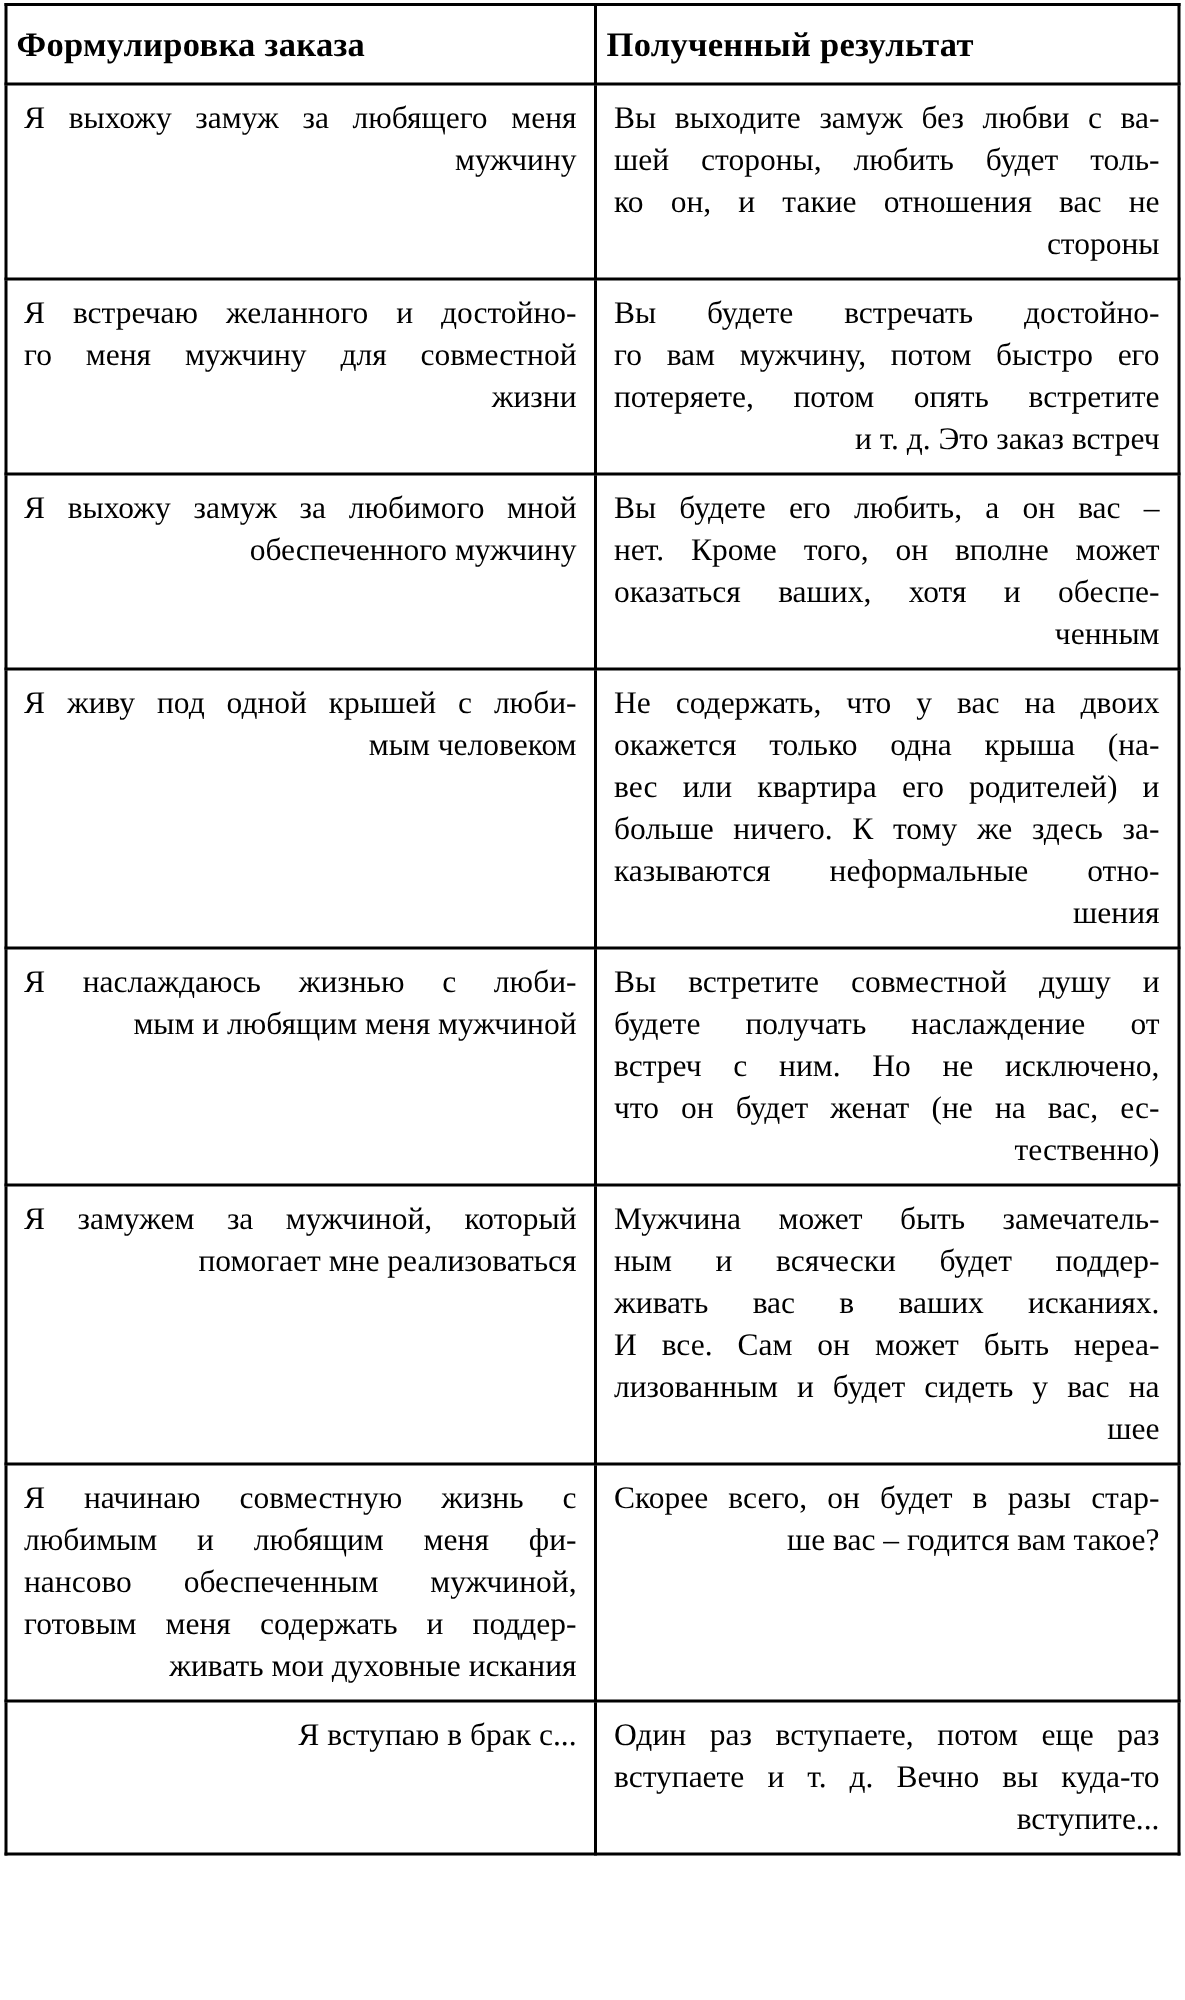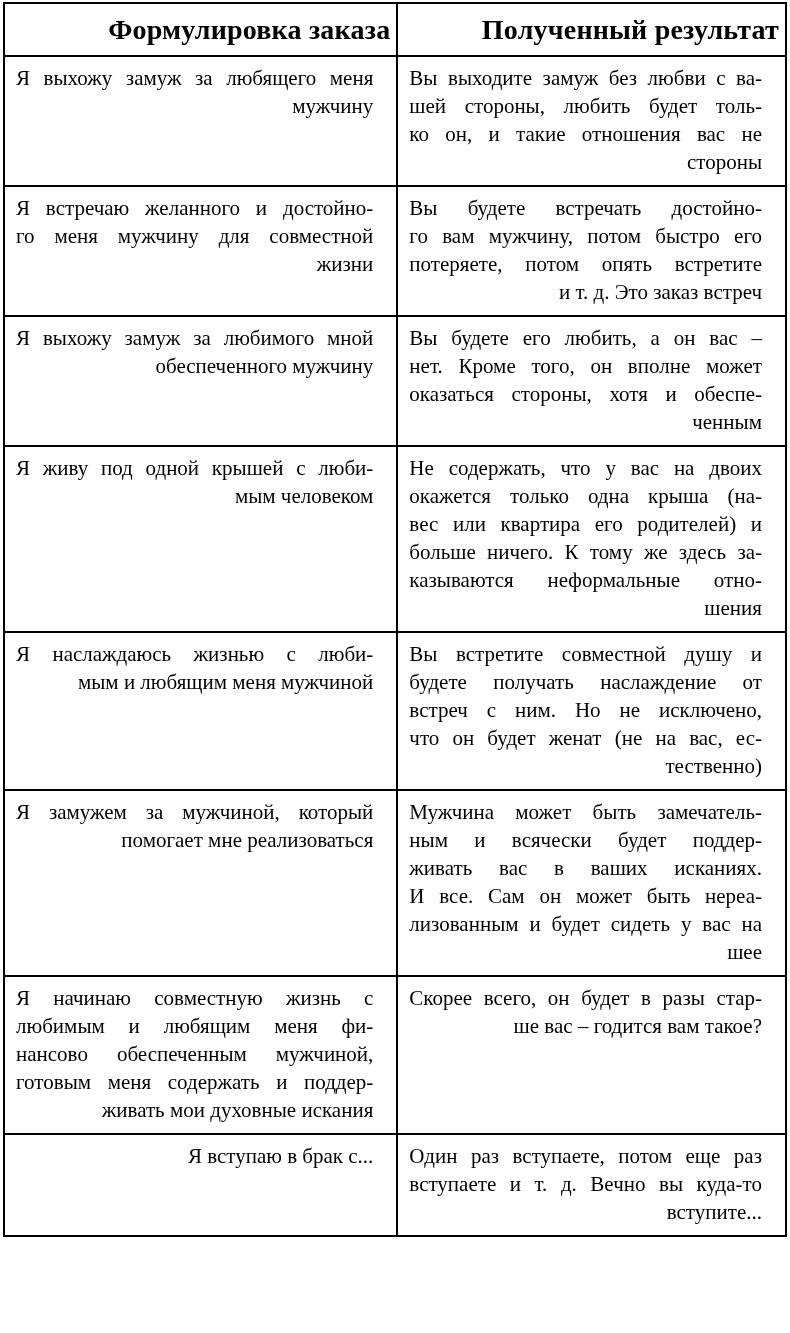--- a/index.html
+++ b/index.html
@@ -27,31 +27,31 @@
     border-collapse: collapse;
     table-layout: fixed;
   }
   table.doc-table th,
   table.doc-table td {
     border: 2px solid #000000;
     vertical-align: top;
     overflow: hidden;
   }
   table.doc-table th {
-    font-size: 28px;
+    font-size: 23px;
     font-weight: bold;
-    text-align: right;
-    padding: 13px 6px 13px 18px;
+    text-align: left;
+    padding: 13px 6px 13px 6px;
     line-height: 25px;
     letter-spacing: 0.2px;
   }
   table.doc-table td {
     font-size: 21px;
     line-height: 28px;
-    padding: 7px 23px 9px 11px;
+    padding: 7px 12px 9px 11px;
   }
   .line {
     display: block;
     text-align: right;
     white-space: nowrap;
   }
   .line.just {
     text-align: justify;
     text-align-last: justify;
     white-space: normal;
@@ -99,21 +99,21 @@
           </td>
         </tr>
         <tr>
           <td>
             <span class="line just">Я выхожу замуж за любимого мной</span>
             <span class="line">обеспеченного мужчину</span>
           </td>
           <td>
             <span class="line just">Вы будете его любить, а он вас –</span>
             <span class="line just">нет. Кроме того, он вполне может</span>
-            <span class="line just">оказаться стороны, хотя и обеспе-</span>
+            <span class="line just">оказаться ваших, хотя и обеспе-</span>
             <span class="line">ченным</span>
           </td>
         </tr>
         <tr>
           <td>
             <span class="line just">Я живу под одной крышей с люби-</span>
             <span class="line">мым человеком</span>
           </td>
           <td>
             <span class="line just">Не содержать, что у вас на двоих</span>

